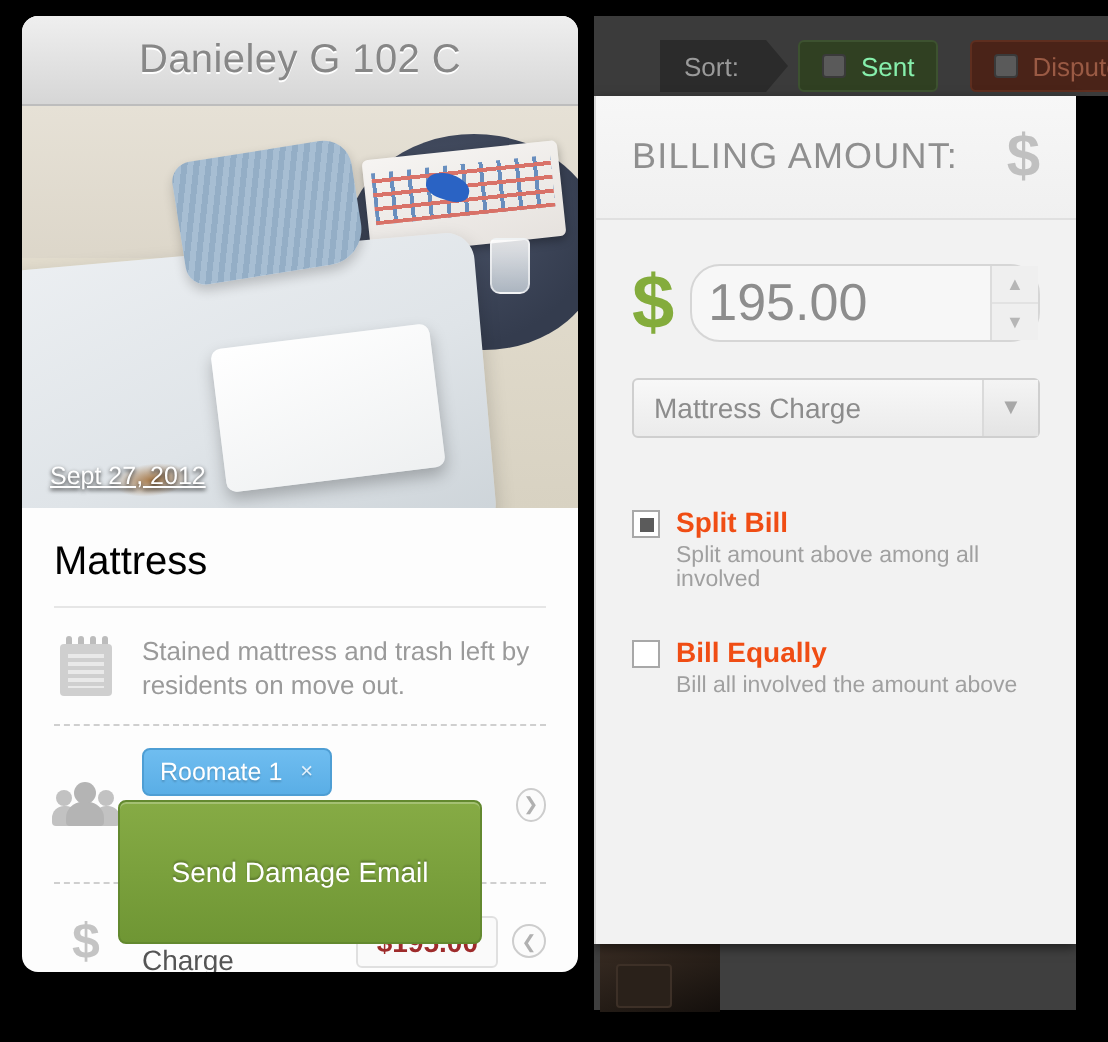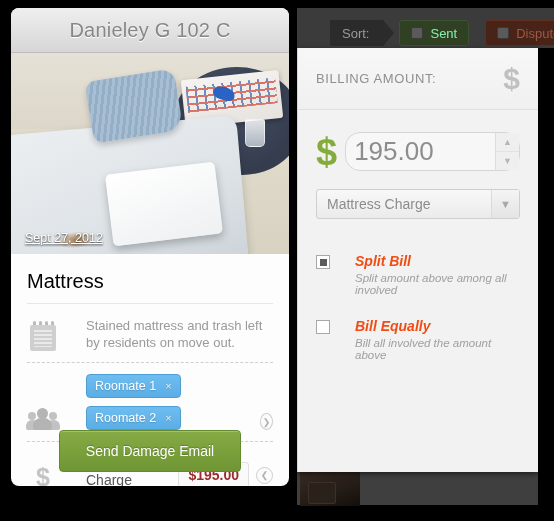--- a/index.html
+++ b/index.html
@@ -131,21 +131,21 @@
   .photo-caption {
     position:absolute; left:14px; bottom:8px; color:#fff; font-size:12.5px;
     line-height: 16px; text-shadow: 0 1px 2px rgba(0,0,0,.85); text-decoration: underline;
   }
 
   .card-body { padding: 12px 16px 0 16px; }
   .section-title {
     font-size: 20px; color: #000000; font-weight: normal;
     padding: 4px 0 10px 0; border-bottom: 1px solid #e6e6e6;
   }
-  .row { display: flex; align-items: flex-end; gap: 27px; padding: 11px 0; }
+  .row { display: flex; align-items: center; gap: 12px; padding: 11px 0; }
   .row-dashed { border-bottom: 1px dashed #cfcfcf; }
   .icon-col { width: 32px; flex: none; display:flex; justify-content:center; }
 
   .notepad { width: 26px; height: 30px; position: relative; }
   .notepad .pad {
     position:absolute; left:0; top:4px; width:26px; height:26px;
     background:#cfcfcf; border-radius:2px;
   }
   .notepad .pad:after{
     content:""; position:absolute; left:4px; top:5px; right:4px; bottom:4px;
@@ -192,37 +192,37 @@
   }
   .price {
     background:#fafafa; border:1px solid #e0e0e0; border-radius:3px;
     color:#9e2b2b; font-size:14px; font-weight:bold; padding:4px 9px;
   }
 
   .send-wrap { position:absolute; left:0; right:0; bottom: 14px; display:flex; justify-content:center; }
   .send-btn {
     background: linear-gradient(180deg,#86ab45,#6f9634);
     border: 1px solid #63892f; border-radius: 4px;
-    color:#fff; font-size: 14px; padding: 12px 26px;
+    color:#fff; font-size: 14px; padding: 27px 26px;
     text-shadow: 0 -1px 1px rgba(0,0,0,.25);
     box-shadow: inset 0 1px 0 rgba(255,255,255,.25);
   }
 
   
   .panel {
     position:absolute; left:297px; top:48px; width:241px; height:424px;
     background:#f2f2f2; border-left:1px solid #d8d8d8;
     box-shadow: 0 2px 5px rgba(0,0,0,.5);
   }
   .panel-header {
     height: 62px; display:flex; align-items:center; justify-content:space-between;
     padding: 0 18px; border-bottom: 1px solid #e0e0e0;
     background: linear-gradient(180deg,#f7f7f7,#f0f0f0);
   }
-  .panel-title { font-size: 13px; color:#8f8f8f; letter-spacing:.6px; }
+  .panel-title { font-size: 18px; color:#8f8f8f; letter-spacing:.6px; }
   .panel-dollar { font-size: 30px; color:#c0c0c0; font-weight:bold; }
 
   .panel-body { padding: 22px 18px 0 18px; }
   .amount-row { display:flex; align-items:center; gap:8px; }
   .big-dollar { font-size: 38px; color:#84ac3c; font-weight:bold; line-height:38px; }
   .amount-input {
     flex:1; display:flex; align-items:stretch;
     background:#f7f7f7; border:1px solid #d6d6d6; border-radius:15px;
   }
   .amount-value {
@@ -241,21 +241,21 @@
     border:1px solid #cfcfcf; border-radius:3px;
   }
   .select-value { flex:1; padding: 0 10px; font-size: 14px; color:#8c8c8c; }
   .select-arrow {
     width: 28px; height: 100%; border-left:1px solid #dadada;
     background: linear-gradient(180deg,#f4f4f4,#e4e4e4);
     display:flex; align-items:center; justify-content:center; color:#a8a8a8; font-size:11px;
   }
 
   .options { margin-top: 34px; }
-  .option { display:flex; gap: 25px; margin-bottom: 22px; font-style: italic; }
+  .option { display:flex; gap: 8px; margin-bottom: 22px; }
   .opt-box {
     width: 14px; height: 14px; flex:none; margin-top: 2px;
     border:1px solid #a8a8a8; background:#fff;
     display:flex; align-items:center; justify-content:center;
   }
   .opt-box.checked:after { content:""; width:7px; height:7px; background:#5b5b5b; }
   .opt-label { font-size: 14px; font-weight:bold; color:#f04d14; line-height: 16px; }
   .opt-desc { font-size: 11.5px; color:#a0a0a0; margin-top: 3px; }
 </style>
 </head>

